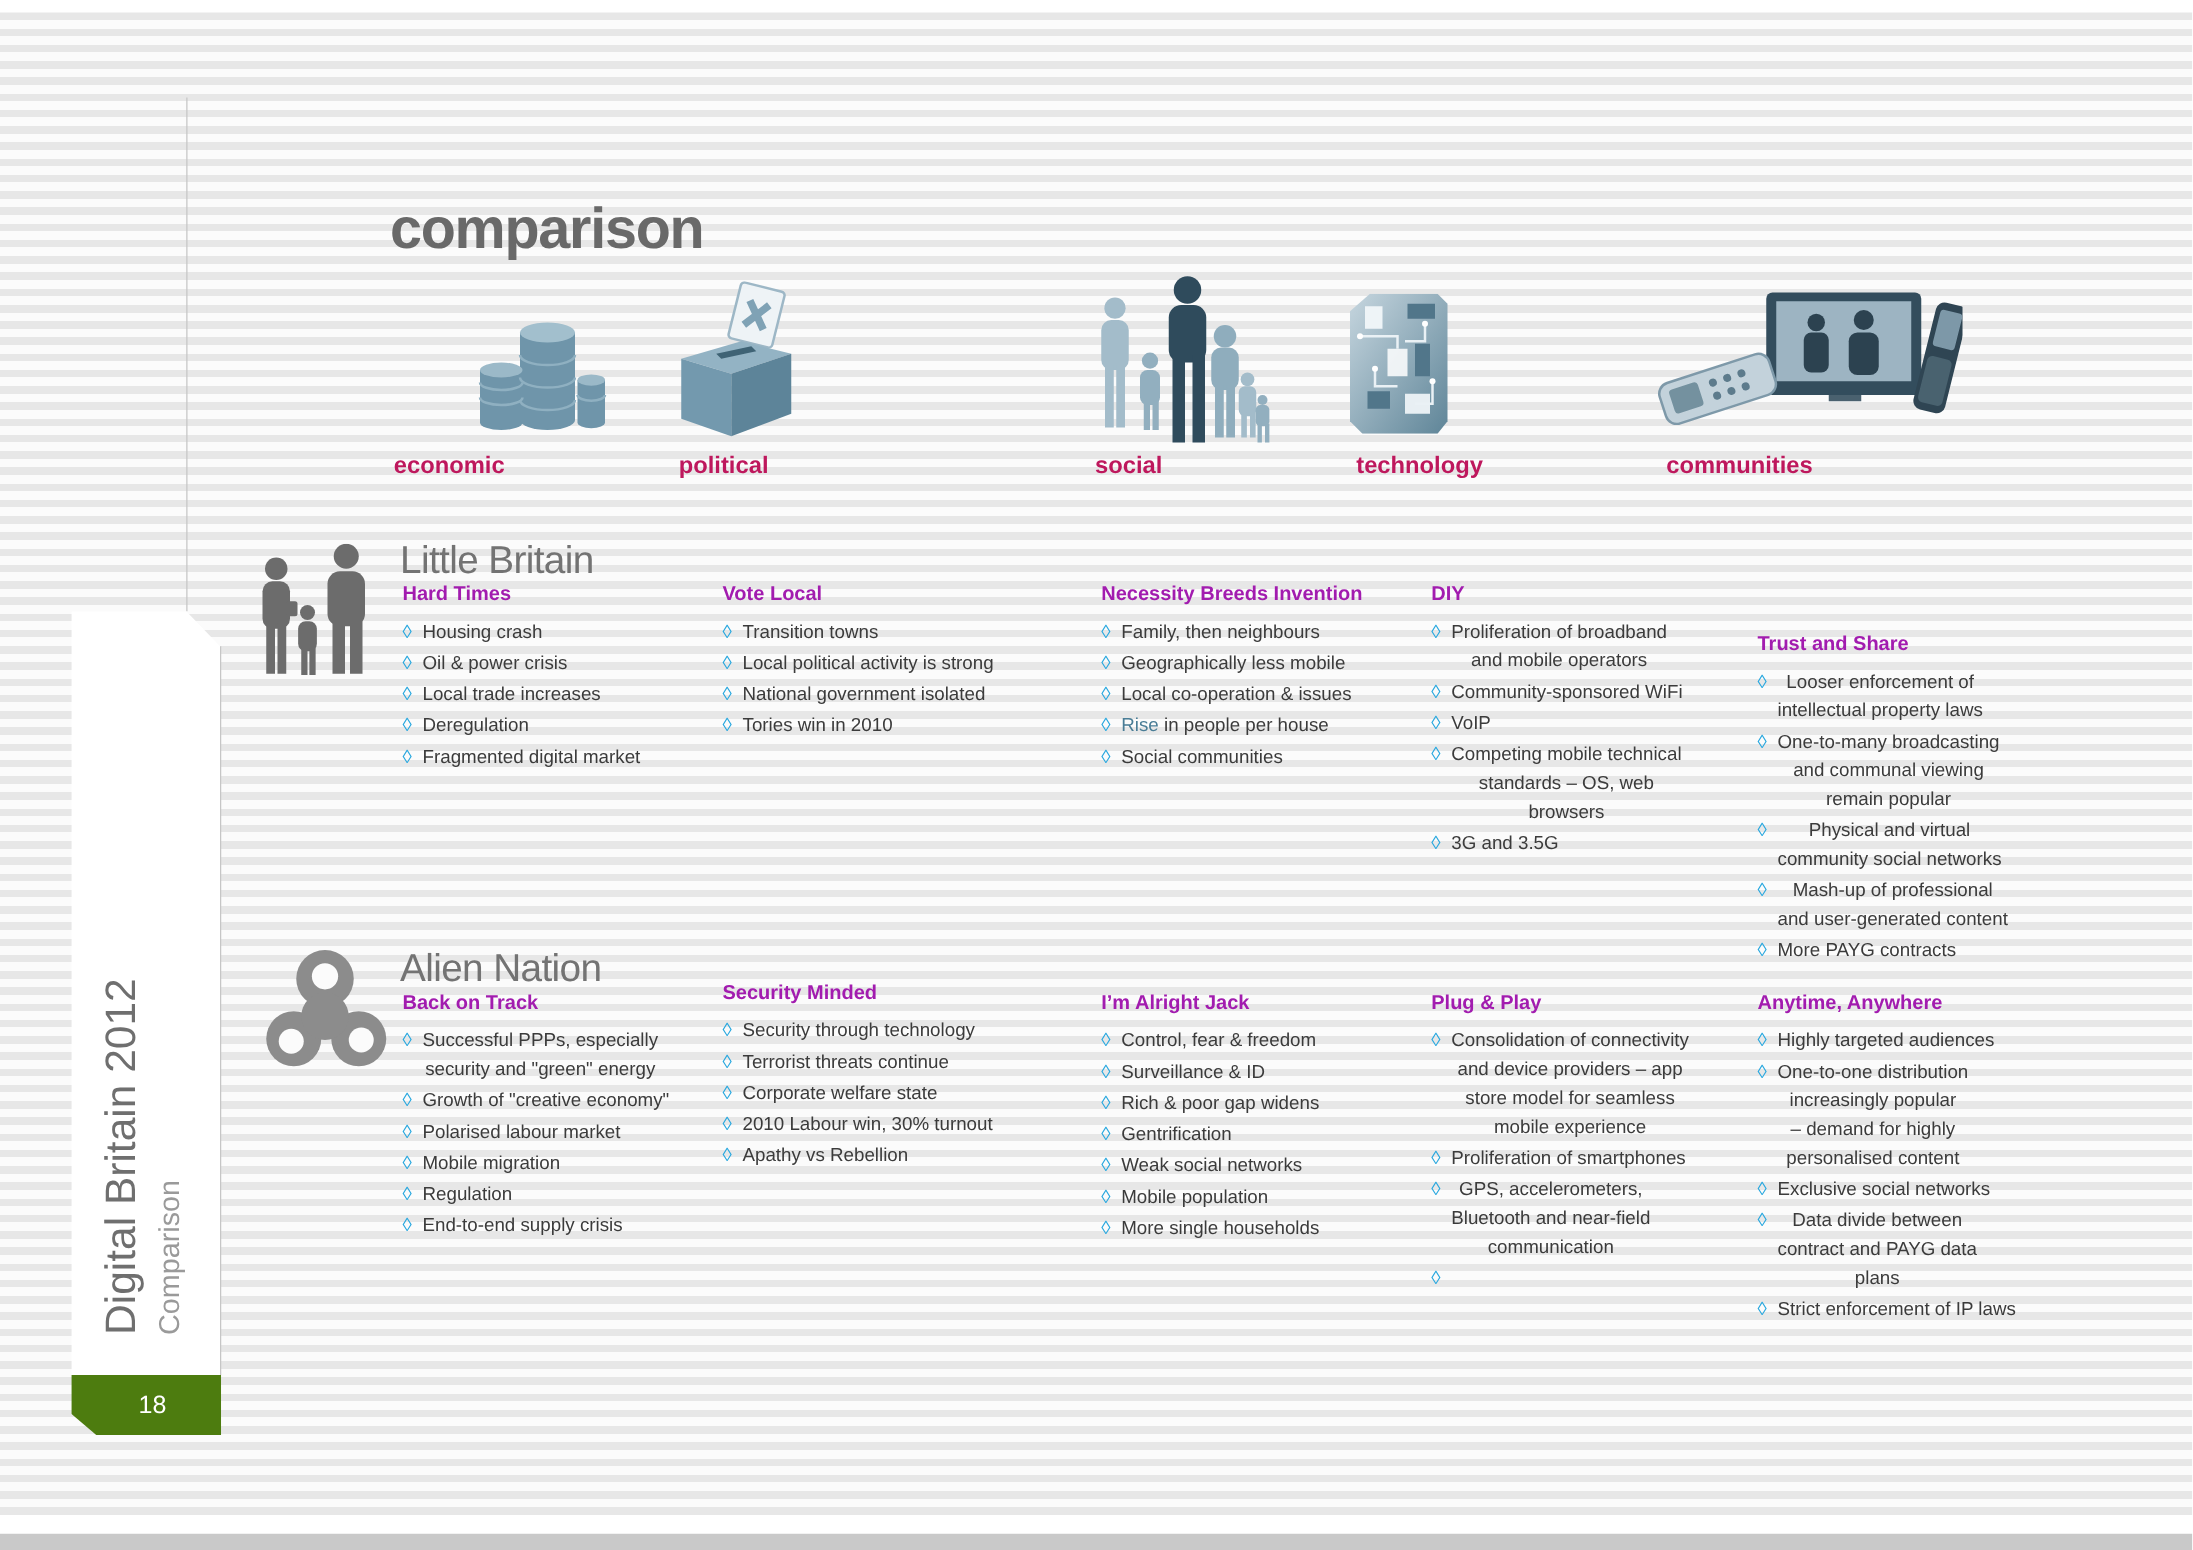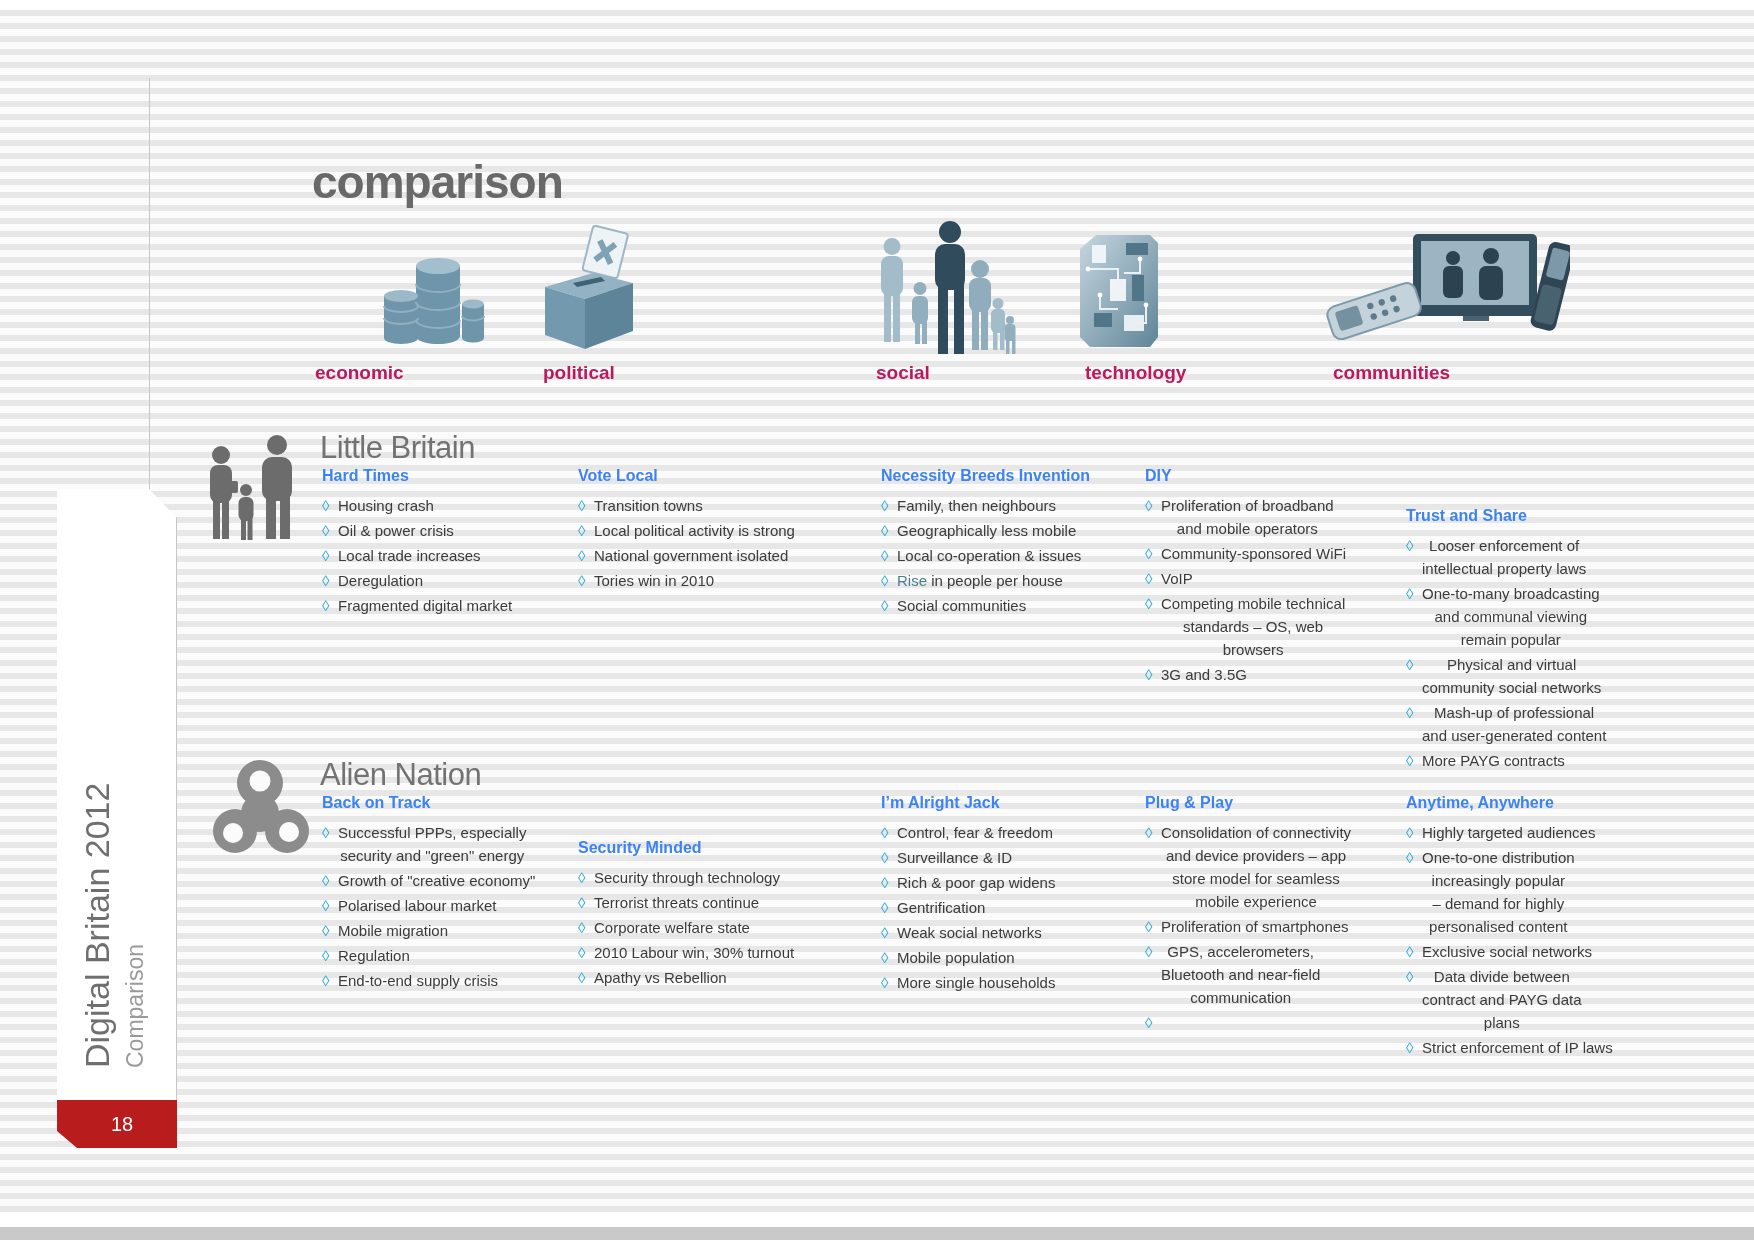--- a/index.html
+++ b/index.html
@@ -4,33 +4,33 @@
 <style>
   html,body{margin:0;padding:0;background:#ffffff;}
   .page{position:relative;width:1754px;height:1240px;overflow:hidden;background:#ffffff;
         font-family:"Liberation Sans", sans-serif;}
   .stripes{position:absolute;left:0;top:10px;width:100%;height:1202px;
         background:repeating-linear-gradient(180deg,#e7e7e7 0 6px,#fbfbfb 6px 13px);}
   .bottom-band{position:absolute;left:0;top:1227px;width:100%;height:13px;background:#c9c9c9;}
   .vline{position:absolute;width:1px;background:#c6c6c6;}
   .plate{position:absolute;left:57px;top:489px;width:120px;height:611px;background:#ffffff;
         clip-path:polygon(0 0,92px 0,120px 29px,120px 611px,0 611px);}
-  .page-tab{position:absolute;left:57px;top:1100px;width:120px;height:48px;background:#b91c1c;
+  .page-tab{position:absolute;left:57px;top:1100px;width:120px;height:48px;background:#4d7c0f;
         clip-path:polygon(0 0,120px 0,120px 48px,20px 48px,0 31px);
         color:#ffffff;font-size:20px;line-height:48px;text-align:center;}
   .page-tab span{padding-left:10px;}
   .side-title{position:absolute;left:78px;top:1068px;transform:rotate(-90deg);transform-origin:0 0;
         white-space:nowrap;font-size:34px;color:#6f6f6f;}
   .side-sub{position:absolute;left:122px;top:1068px;transform:rotate(-90deg);transform-origin:0 0;
         white-space:nowrap;font-size:23px;color:#9a9a9a;}
   .title{position:absolute;left:312px;top:155px;font-size:46px;font-weight:bold;color:#696969;letter-spacing:-1px;}
   .col-label{position:absolute;top:362px;font-size:19px;font-weight:bold;color:#be185d;}
   .scenario-name{position:absolute;font-size:31px;font-weight:normal;color:#737373;letter-spacing:-0.5px;}
   .cell{position:absolute;}
-  .subhead{font-size:16px;font-weight:bold;color:#3b82f6;line-height:19px;margin-bottom:9px;}
+  .subhead{font-size:16px;font-weight:bold;color:#a21caf;line-height:19px;margin-bottom:9px;}
   .item{display:flex;margin-bottom:2px;font-size:15px;line-height:23px;color:#3b3b3b;}
   .diamond{flex:0 0 16px;color:#29a8df;}
   .txt{white-space:pre-line;text-align:center;}
   .hl{color:#4a7d96;}
   .icon{position:absolute;}
   svg{display:block;}
 </style>
 </head>
 <body>
 
@@ -381,21 +381,21 @@
         <div class="item">
           <span class="diamond">◊</span>
           <span class="txt">Regulation</span>
         </div>
         <div class="item">
           <span class="diamond">◊</span>
           <span class="txt">End-to-end supply crisis</span>
         </div>
       </div>
   </div>
-  <div class="cell" style="left:578px;top:838px;width:260px;">
+  <div class="cell" style="left:578px;top:785px;width:260px;">
     <div class="subhead">Security Minded</div>
     <div>
         <div class="item">
           <span class="diamond">◊</span>
           <span class="txt">Security through technology</span>
         </div>
         <div class="item">
           <span class="diamond">◊</span>
           <span class="txt">Terrorist threats continue</span>
         </div>

